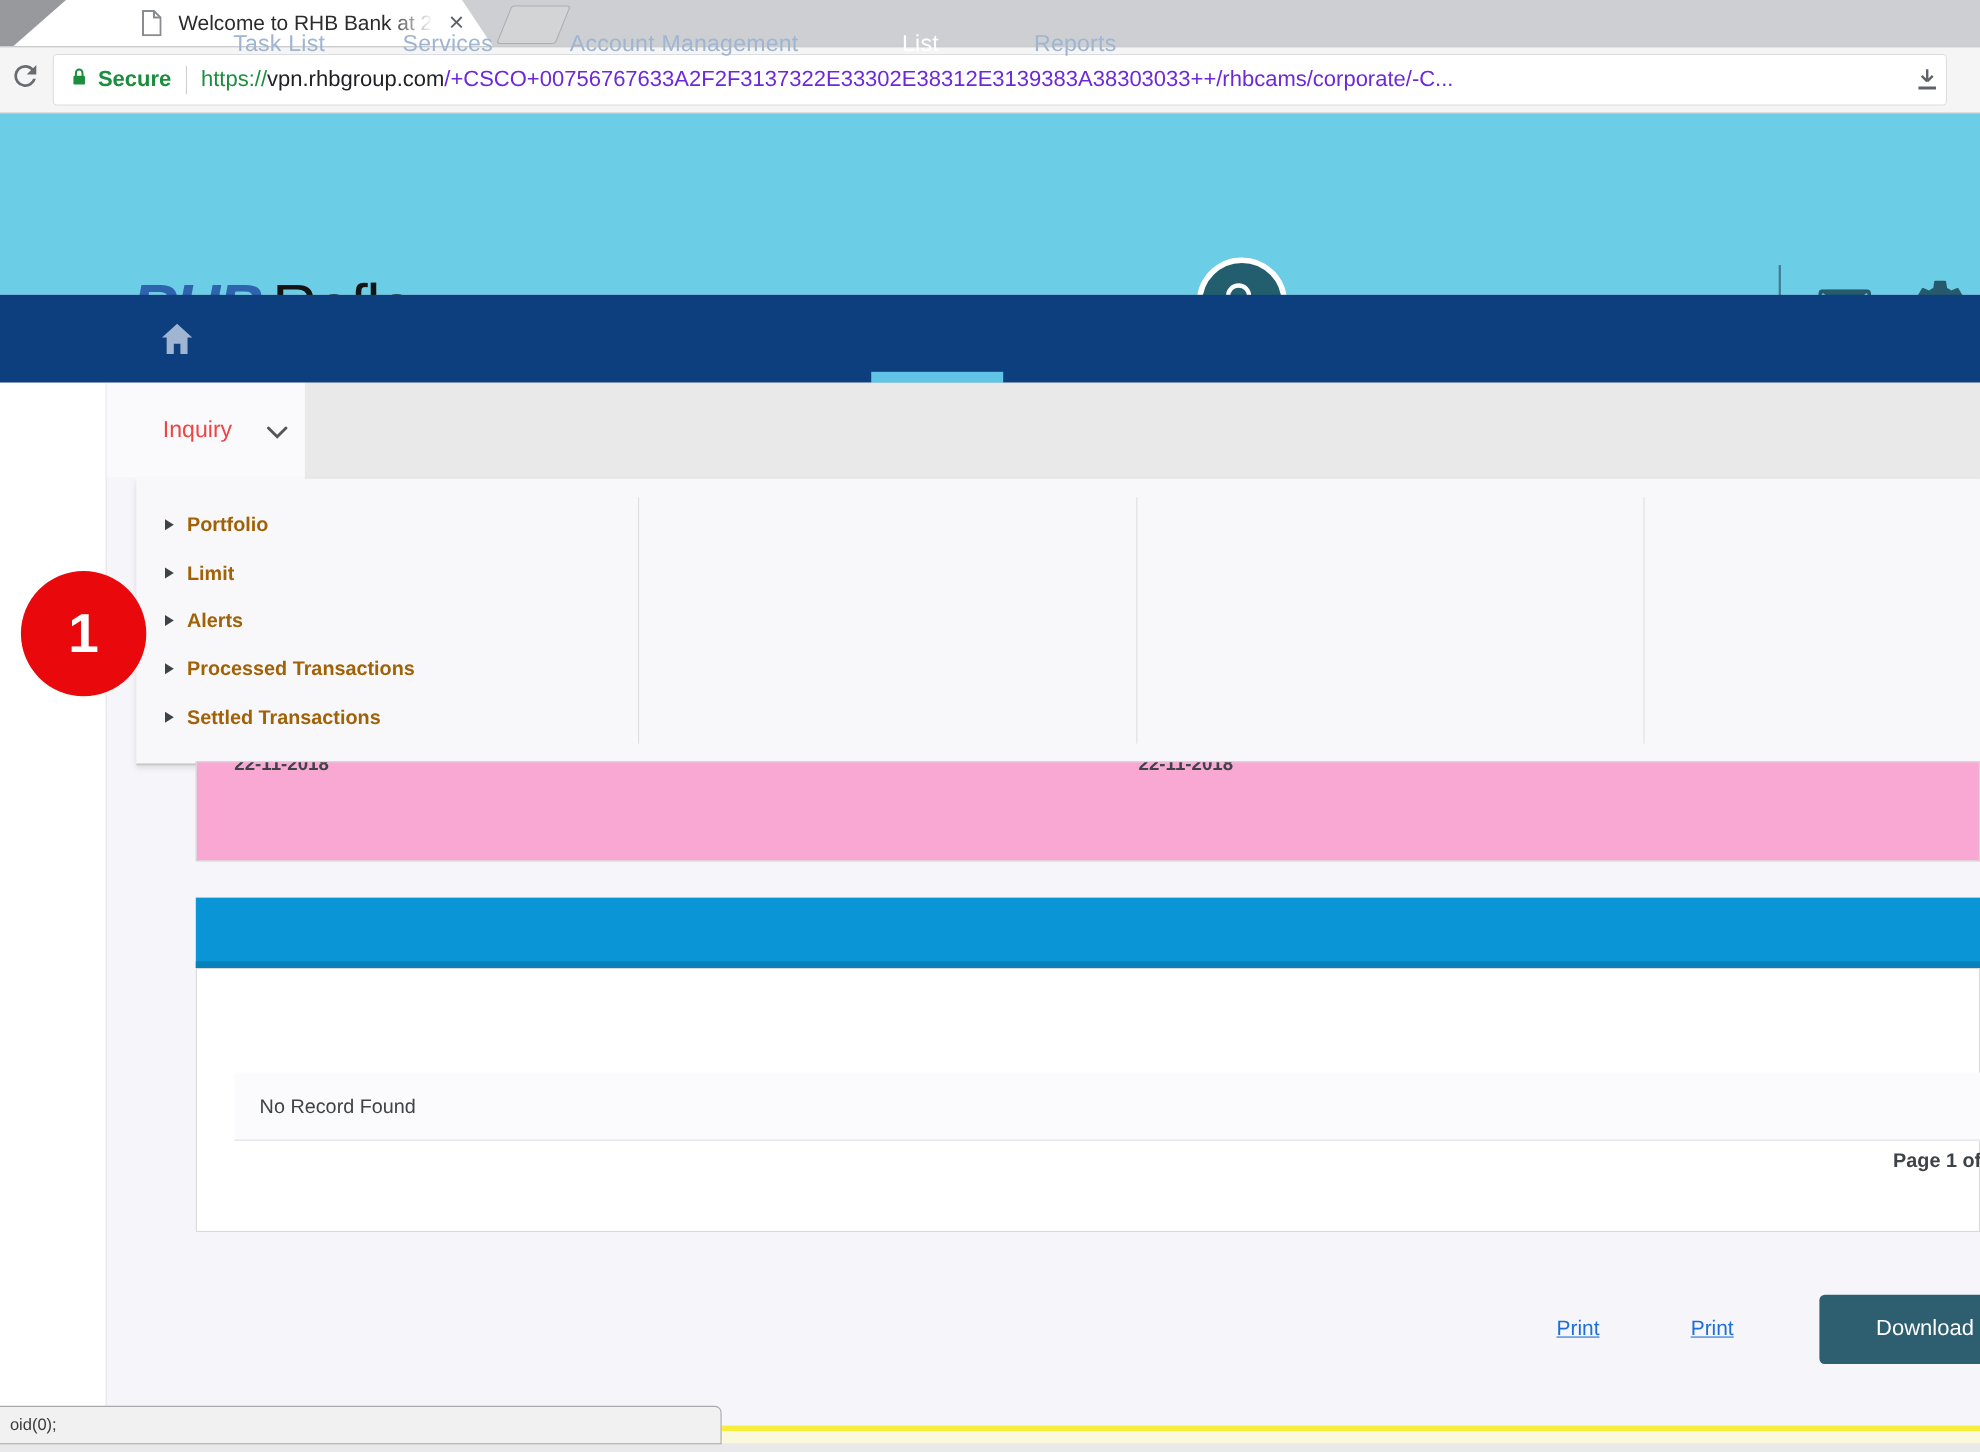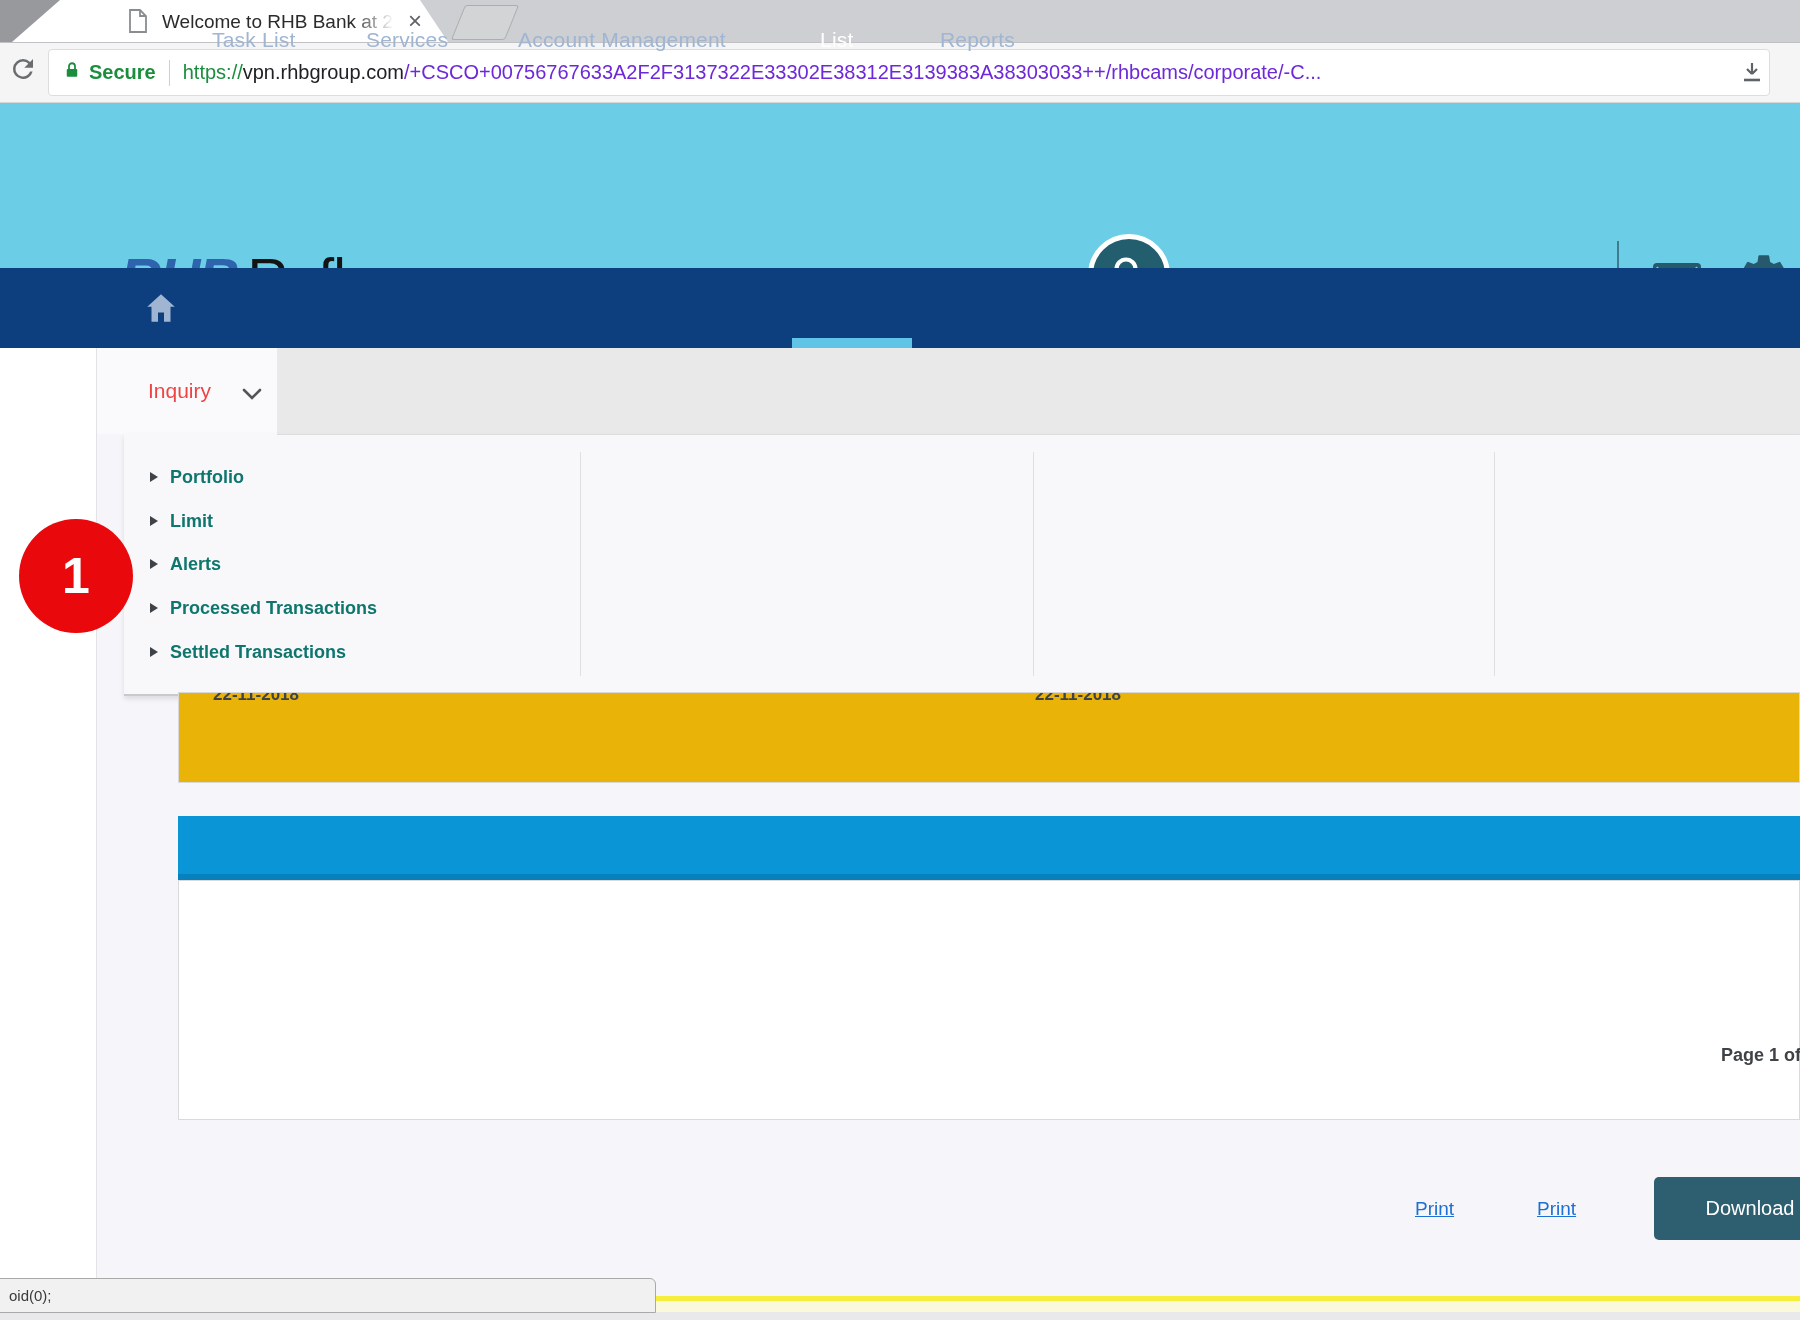--- a/index.html
+++ b/index.html
@@ -74,29 +74,29 @@
   .menutab .lbl{position:absolute;left:51px;top:0;height:86px;line-height:86px;font-size:21px;color:#ef4444;}
   .menutab .chev{position:absolute;left:145px;top:38px;}
 
   .dropdown{position:absolute;left:124px;top:434px;width:1676px;height:260px;background:#F8F8FB;
             border-bottom:2px solid #C9C9C9;box-shadow:0 3px 5px rgba(0,0,0,.10);}
   .dd-topline{position:absolute;left:153px;top:0;right:0;height:1px;background:#DCDCDC;}
   .dd-div{position:absolute;top:18px;width:1px;height:224px;background:#DFDFE2;}
   .dd-item{position:absolute;left:26px;height:22px;display:flex;align-items:center;cursor:default;}
   .dd-tri{width:0;height:0;border-left:8px solid #3F4246;border-top:5px solid transparent;
           border-bottom:5px solid transparent;margin-right:12px;flex:none;}
-  .dd-lbl{font-size:18px;font-weight:700;color:#0f766e;white-space:nowrap;}
+  .dd-lbl{font-size:18px;font-weight:700;color:#a16207;white-space:nowrap;}
 
   
   .red-badge{position:absolute;left:19px;top:519px;width:114px;height:114px;border-radius:50%;
              background:#E9080B;color:#fff;font-size:50px;font-weight:700;display:flex;
              align-items:center;justify-content:center;z-index:30;}
 
   
-  .formbox{position:absolute;left:178px;top:692px;width:1622px;height:91px;background:#eab308;
+  .formbox{position:absolute;left:178px;top:692px;width:1622px;height:91px;background:#f9a8d4;
            border:1px solid #D9D9D9;box-sizing:border-box;overflow:hidden;}
   .clipdate{position:absolute;top:-8px;font-size:17px;font-weight:700;color:#3F4246;}
   .cd0{left:34px;} .cd1{left:856px;}
 
   
   .bluebar{position:absolute;left:178px;top:816px;width:1622px;height:64px;background:#0A96D6;}
   .bluebar .edge{position:absolute;left:0;bottom:0;width:100%;height:6px;background:#0780BC;}
   .panel{position:absolute;left:178px;top:880px;width:1622px;height:240px;background:#fff;
          border:1px solid #DADADA;box-sizing:border-box;}
   .thead{position:absolute;left:34px;top:42px;width:1588px;height:52px;background:#D3D3D4;}
@@ -260,20 +260,23 @@
 
   <div class="formbox">
     <span class="clipdate cd0">22-11-2018</span>
     <span class="clipdate cd1">22-11-2018</span>
   </div>
 
   <div class="bluebar">
       <div class="edge"></div>
     </div>
   <div class="panel">
+    <div class="trow">
+      <span class="msg">No Record Found</span>
+    </div>
     <div class="pageof">Page 1 of</div>
   </div>
 
   <span class="linkbtn back">Print</span>
   <span class="linkbtn print">Print</span>
   <div class="download">Download</div>
 
   <div class="statusbub">oid(0);</div>
   <div class="yellow1"></div>
   <div class="yellow2"></div>

